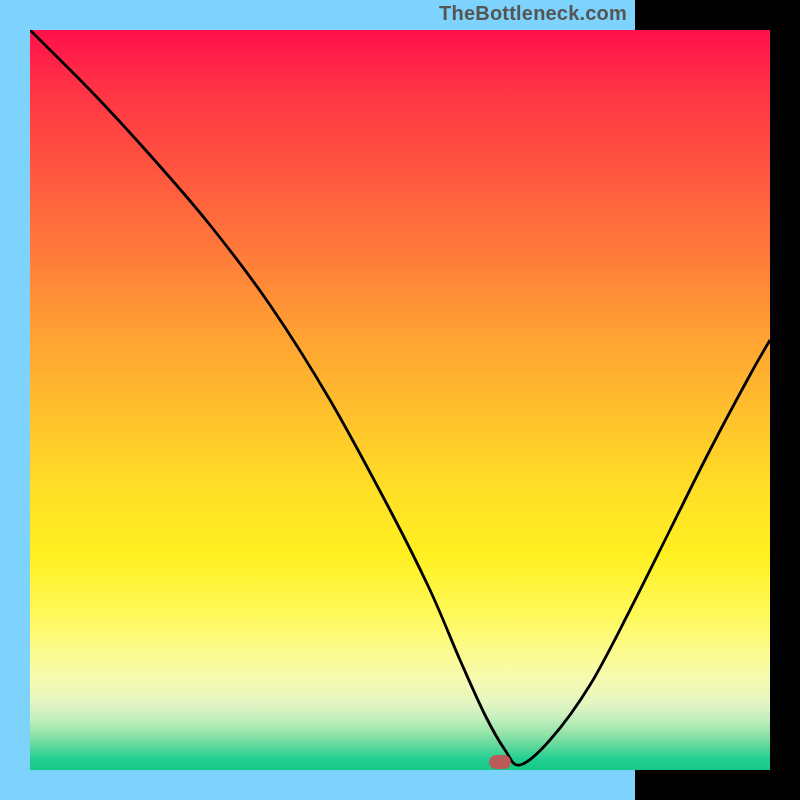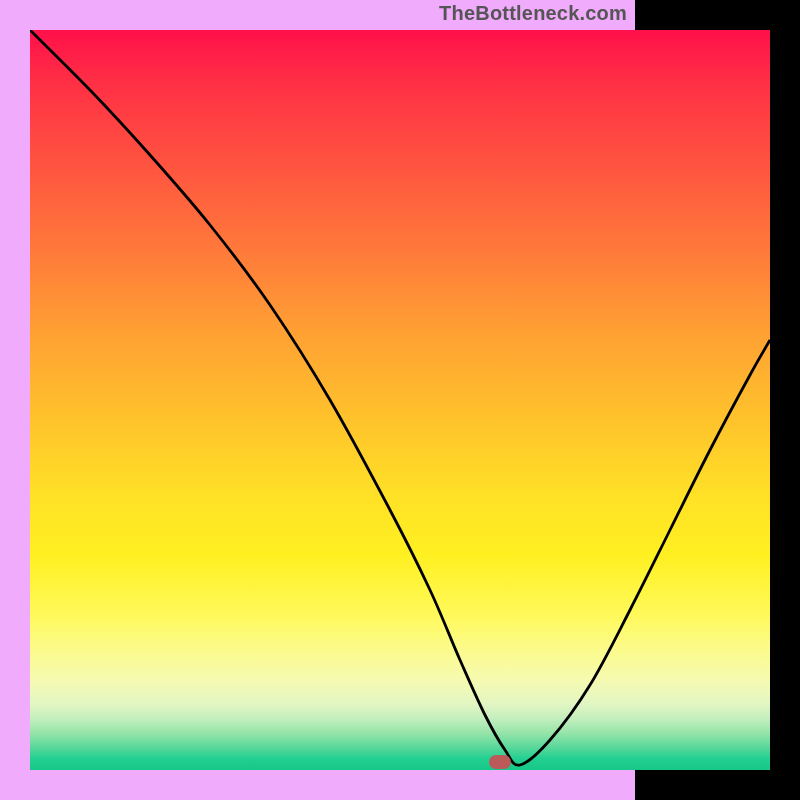--- a/index.html
+++ b/index.html
@@ -8,21 +8,21 @@
     width: 800px;
     height: 800px;
     background: #000;
     font-family: Arial, Helvetica, sans-serif;
     overflow: hidden;
   }
   .frame {
     position: relative;
     width: 635px;
     height: 800px;
-    background: #f0abfc;
+    background: #7dd3fc;
   }
   .attribution {
     position: absolute;
     top: 2px;
     right: 8px;
     color: #555;
     font-size: 20px;
     font-weight: 600;
     letter-spacing: 0.2px;
     z-index: 3;

